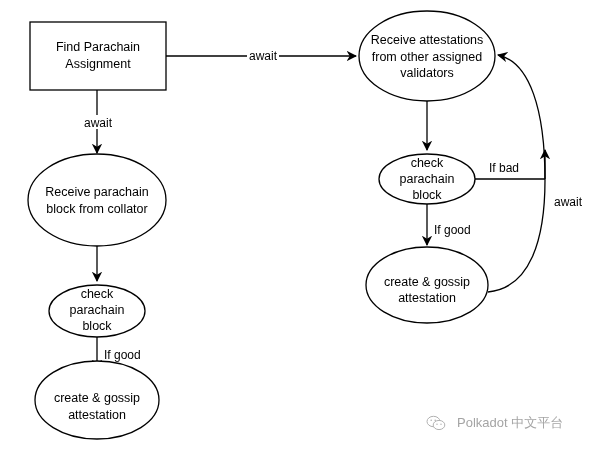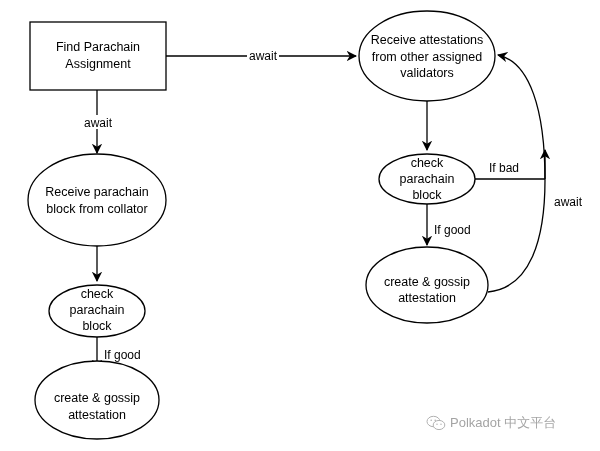--- a/index.html
+++ b/index.html
@@ -44,21 +44,21 @@
     }
     .label-bg {
       fill: #ffffff;
     }
     .watermark {
       position: absolute;
       left: 426px;
       top: 414px;
       display: flex;
       align-items: center;
-      gap: 4px;
+      gap: 11px;
       color: #9a9a9a;
       font-family: "Liberation Sans", "DejaVu Sans", sans-serif;
       font-size: 13px;
       opacity: 0.9;
     }
     .watermark .wm-icon {
       width: 20px;
       height: 16px;
       display: inline-block;
     }

